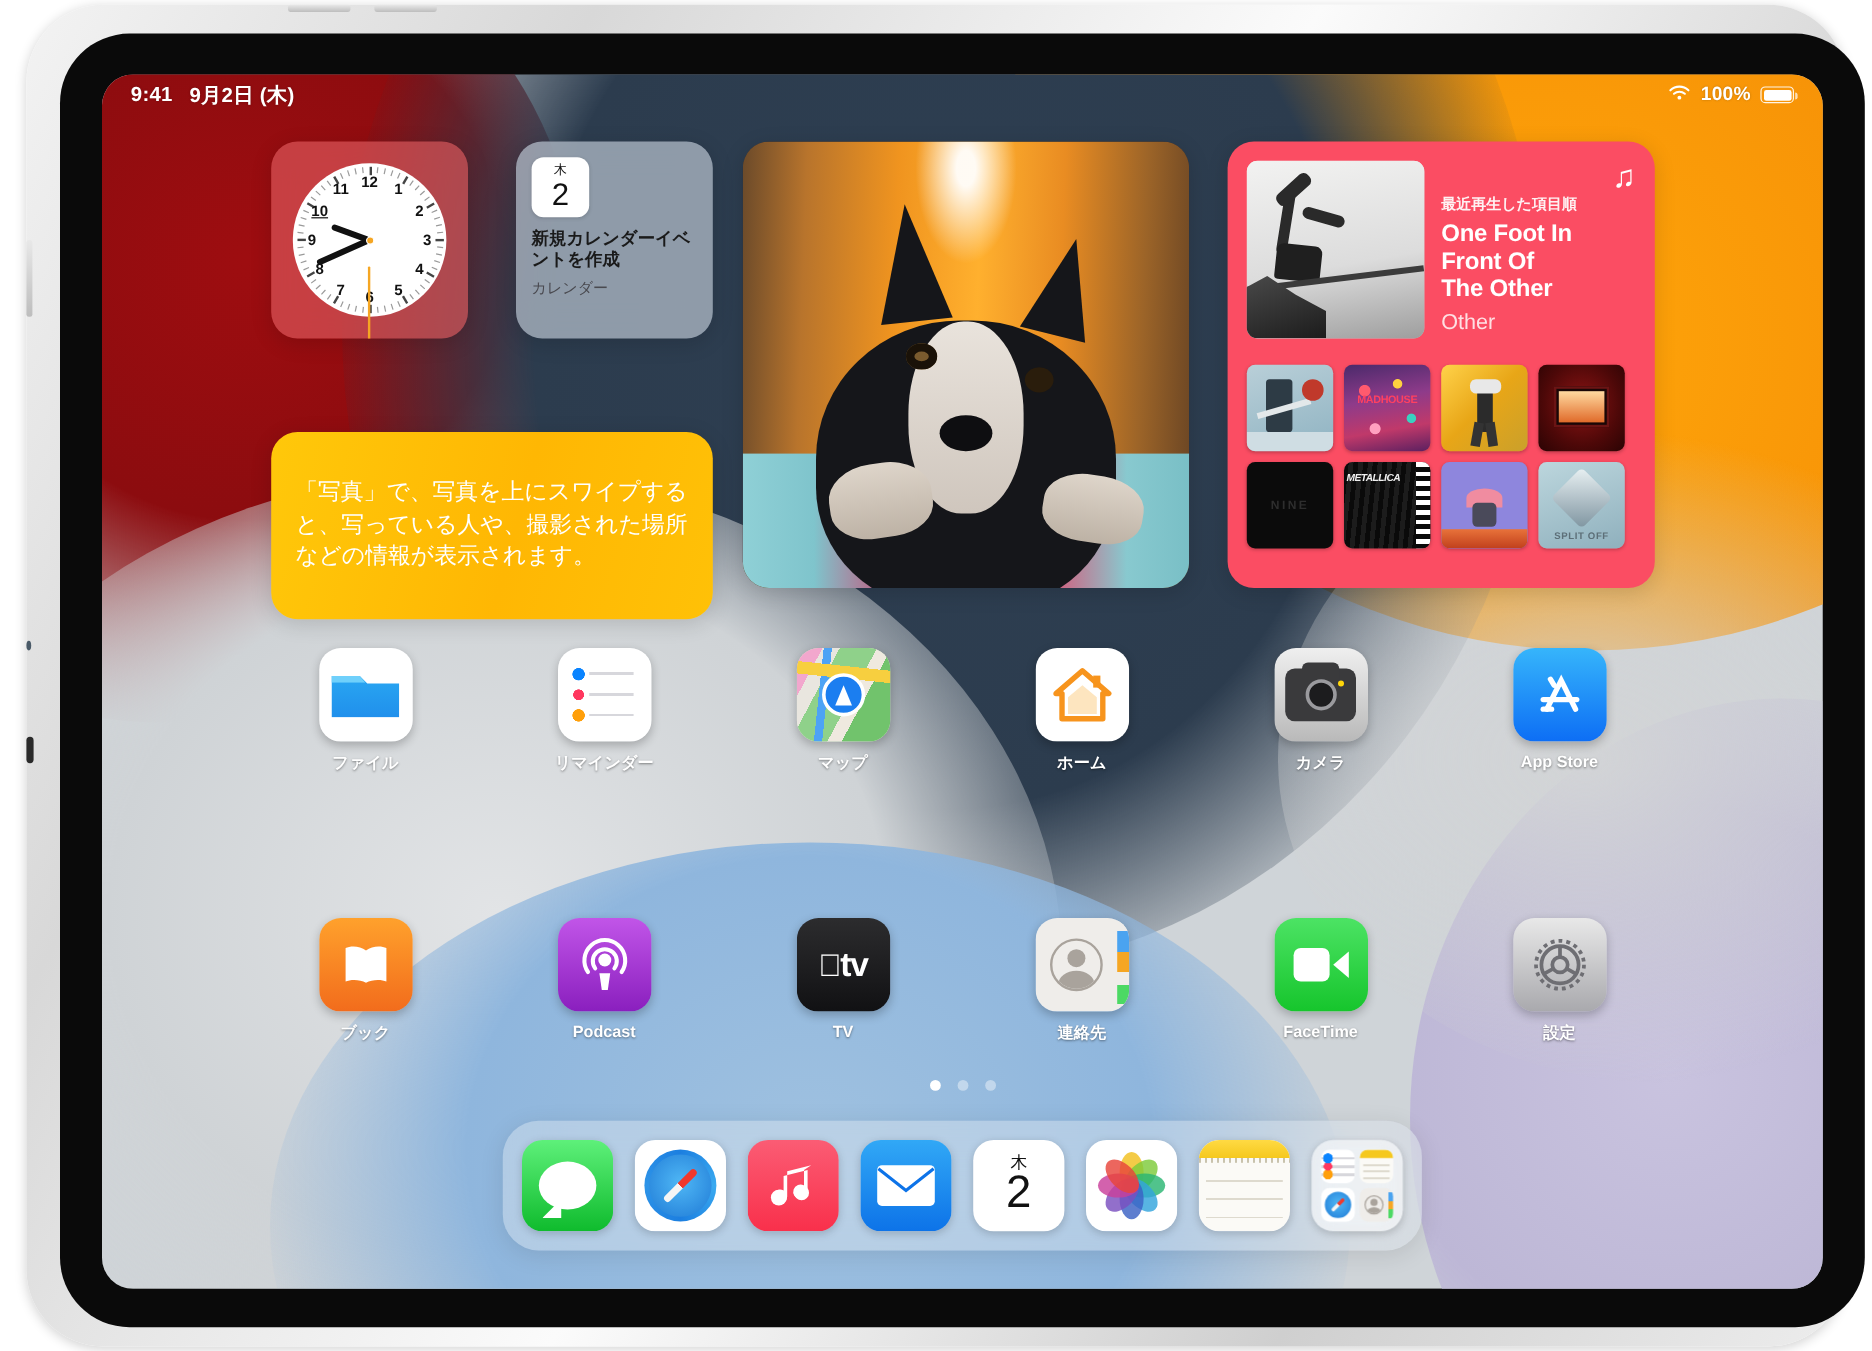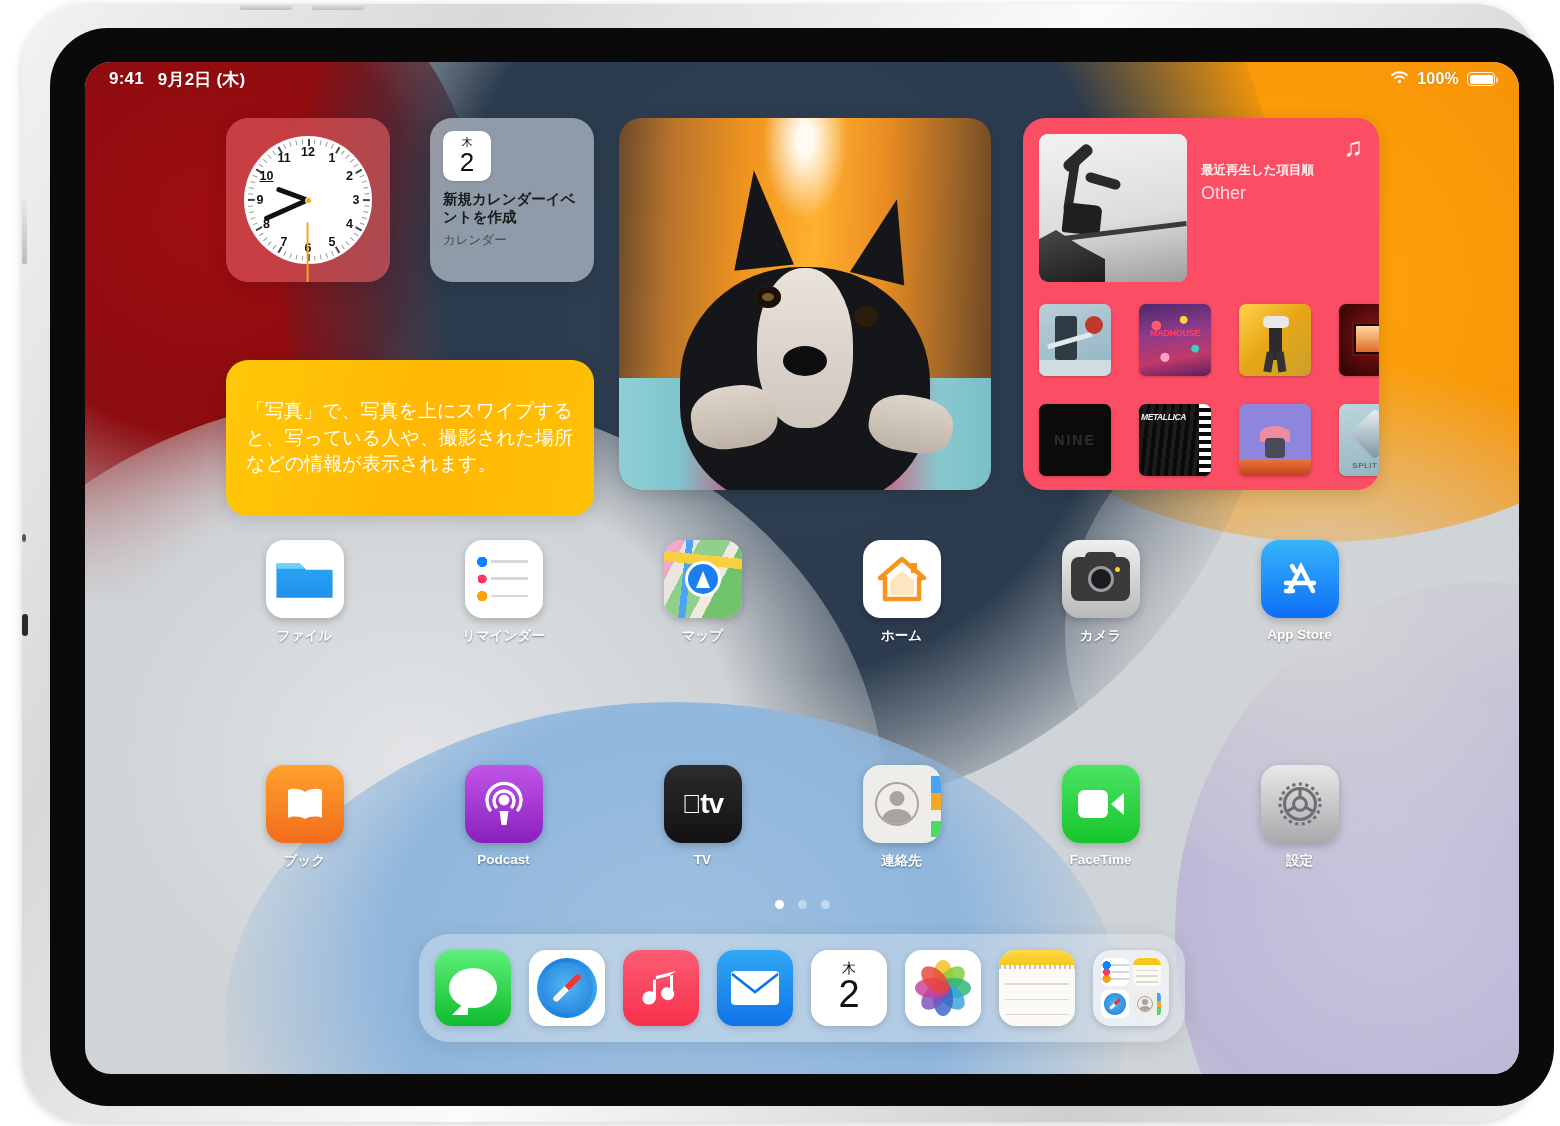--- a/index.html
+++ b/index.html
@@ -91,21 +91,21 @@
   #w-music { left:938px; top:10px; width:356px; height:372px; background:#fb4d63; }
   #mus-top { position:relative; height:180px; padding:16px; display:flex; gap:14px; }
   .art { width:148px; height:148px; border-radius:9px; overflow:hidden; flex:none;
          background:linear-gradient(160deg,#f0f0ef,#bdbdbd); position:relative; }
   .mus-meta { padding-top:28px; color:#fff; }
   .mus-kicker { font-size:12.5px; font-weight:700; opacity:.92; }
   .mus-title { font-size:20px; font-weight:700; line-height:1.16; margin-top:5px; letter-spacing:-.2px;}
   .mus-artist { font-size:18px; font-weight:500; opacity:.82; margin-top:4px; }
   #note-icon { position:absolute; right:16px; top:14px; color:#fff; font-size:26px; }
   #mus-grid { position:absolute; left:16px; top:186px; width:324px;
-     display:grid; grid-template-columns:repeat(4,72px); grid-auto-rows:72px; gap:28px; }
+     display:grid; grid-template-columns:repeat(4,72px); grid-auto-rows:72px; gap:9px; }
   .alb { width:72px; height:72px; border-radius:7px; overflow:hidden; position:relative;
          box-shadow:0 1px 3px rgba(0,0,0,.22); }
 
   
   #apps { position:absolute; left:0; top:478px; width:100%; z-index:20; }
   .approw { display:flex; justify-content:center; gap:0; }
   .app { width:199px; display:flex; flex-direction:column; align-items:center; }
   .appicon { width:78px; height:78px; border-radius:18px; position:relative; overflow:hidden;
              box-shadow:0 3px 8px rgba(0,0,0,.22); }
   .applabel { margin-top:9px; font-size:13.5px; color:#fff; font-weight:600;
@@ -327,20 +327,24 @@
             <div style="position:absolute; inset:0; background:linear-gradient(170deg,#f2f2f1 0%,#dcdcdc 58%,#9e9e9e 100%);"></div>
             <div style="position:absolute; left:28px; top:26px; width:9px; height:52px; background:#2a2a2a; transform:rotate(9deg); border-radius:4px;"></div>
             <div style="position:absolute; left:22px; top:18px; width:34px; height:12px; background:#2a2a2a; transform:rotate(-42deg); border-radius:5px;"></div>
             <div style="position:absolute; left:46px; top:42px; width:36px; height:10px; background:#2a2a2a; transform:rotate(16deg); border-radius:5px;"></div>
             <div style="position:absolute; left:24px; top:70px; width:38px; height:30px; background:#1f1f1f; border-radius:6px 6px 3px 3px; transform:rotate(6deg);"></div>
             <div style="position:absolute; left:0; top:96px; width:100%; height:5px; background:#3b3b3b; transform:rotate(-7deg);"></div>
             <div style="position:absolute; left:-4px; top:96px; width:70px; height:52px; background:linear-gradient(160deg,#4a4a4a,#1c1c1c); clip-path:polygon(0 22%,30% 0,64% 30%,100% 56%,100% 100%,0 100%);"></div>
           </div>
           <div class="mus-meta">
             <div class="mus-kicker">最近再生した項目順</div>
+            <div class="mus-title">
+              <span>One Foot In Front Of</span><br>
+              <span>The Other</span>
+            </div>
             <div class="mus-artist">Other</div>
           </div>
           <div id="note-icon">♫</div>
         </div>
         <div id="mus-grid">
           <div class="alb" style="background:linear-gradient(160deg,#b9cfd8,#8fb3c2);">
             <div style="position:absolute; left:16px; top:12px; width:22px; height:44px; background:#2d3b45; border-radius:3px;"></div>
             <div style="position:absolute; left:8px; top:34px; width:46px; height:5px; background:#e3e8ea; transform:rotate(-16deg);"></div>
             <div style="position:absolute; right:8px; top:12px; width:18px; height:18px; border-radius:50%; background:#c0392b;"></div>
             <div style="position:absolute; left:0; bottom:0; width:100%; height:16px; background:#cfdde3;"></div>
@@ -360,21 +364,21 @@
             <div style="position:absolute; left:26px; top:48px; width:8px; height:20px; background:#333; transform:rotate(10deg);"></div>
             <div style="position:absolute; left:38px; top:48px; width:8px; height:20px; background:#333; transform:rotate(-8deg);"></div>
           </div>
           <div class="alb" style="background:radial-gradient(ellipse at 50% 45%, #8e1414 0%, #4d0808 62%, #2a0404 100%);">
             <div style="position:absolute; left:13px; top:18px; width:46px; height:34px; background:#1a0606; border:2px solid #6b1414;"></div>
             <div style="position:absolute; left:17px; top:22px; width:38px; height:26px;
                         background:linear-gradient(180deg,#ffd9a0,#e06b2a);"></div>
           </div>
           <div class="alb" style="background:#0b0b0b;">
             <div style="position:absolute; inset:0; display:flex; align-items:center; justify-content:center;
-                        font-size:14px; color:#2e2e2e; letter-spacing:2px; font-weight:700;">NINE</div>
+                        font-size:10px; color:#2e2e2e; letter-spacing:2px; font-weight:700;">NINE</div>
           </div>
           <div class="alb" style="background:repeating-linear-gradient(96deg,#0a0a0a 0 4px,#1c1c1c 4px 8px);">
             <div style="position:absolute; left:2px; top:8px; width:100%; font-size:8.5px; font-style:italic;
                         font-weight:700; color:#f0f0f0; letter-spacing:-.4px;">METALLICA</div>
             <div style="position:absolute; right:0; top:0; width:12px; height:100%;
                         background:repeating-linear-gradient(180deg,#fff 0 4px,#0a0a0a 4px 8px);"></div>
           </div>
           <div class="alb" style="background:#8e86dd;">
             <div style="position:absolute; left:50%; top:22px; transform:translateX(-50%);
                         width:30px; height:16px; border-radius:50% 50% 0 0; background:#f08ca0;"></div>

